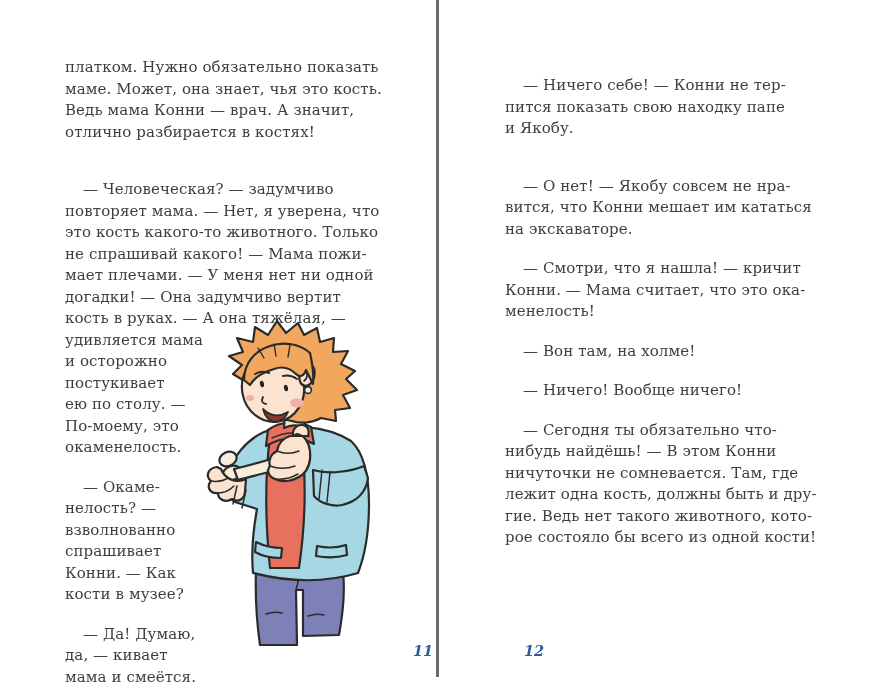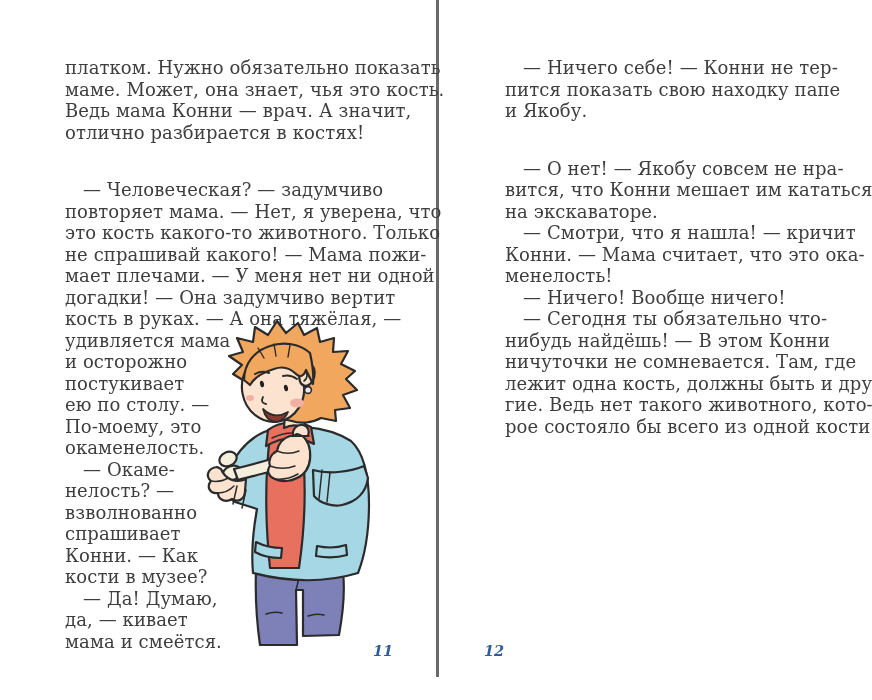--- a/index.html
+++ b/index.html
@@ -10,31 +10,31 @@
     overflow:hidden;
     font-family:"DejaVu Serif","Liberation Serif",serif;
   }
   .spread{position:absolute;inset:0;}
   .divider{
     position:absolute;left:436px;top:0;width:3px;height:677px;
     background:#696969;
   }
   .page-text{
     position:absolute;top:57px;
-    font-size:18px;line-height:21.5px;color:#3f3e3e;
+    font-size:15px;line-height:21.5px;color:#3f3e3e;
     letter-spacing:0.1px;
   }
   .page-text.left{left:65px;width:360px;}
   .page-text.right{left:505px;width:350px;}
   .para{margin:0;white-space:pre;}
-  .para.indent{text-indent:18px;}
+  .para.indent{text-indent:18px;margin-top:18px;}
   .para.gap{margin-top:36px;}
   .page-number{
     position:absolute;top:642px;
-    color:#2e5c9e;font-size:14.5px;font-style:italic;font-weight:bold;
+    color:#2e5c9e;font-size:14.5px;font-style:italic;font-weight:bold;margin-left:40px;
   }
   .page-number.n-left{left:373px;}
   .page-number.n-right{left:484px;}
   .illustration-box{
     position:absolute;left:200px;top:318px;width:215px;height:330px;
   }
 </style>
 </head>
 <body>
 
@@ -74,20 +74,21 @@
   <div class="page-text right">
     <p class="para indent">— Ничего себе! — Конни не тер-
 пится показать свою находку папе
 и Якобу.</p>
     <p class="para indent gap">— О нет! — Якобу совсем не нра-
 вится, что Конни мешает им кататься
 на экскаваторе.</p>
     <p class="para indent">— Смотри, что я нашла! — кричит
 Конни. — Мама считает, что это ока-
 менелость!</p>
+    <p class="para indent">— Вон там, на холме!</p>
     <p class="para indent">— Ничего! Вообще ничего!</p>
     <p class="para indent">— Сегодня ты обязательно что-
 нибудь найдёшь! — В этом Конни
 ничуточки не сомневается. Там, где
 лежит одна кость, должны быть и дру-
 гие. Ведь нет такого животного, кото-
 рое состояло бы всего из одной кости!</p>
   </div>
 
   <div class="illustration-box">

